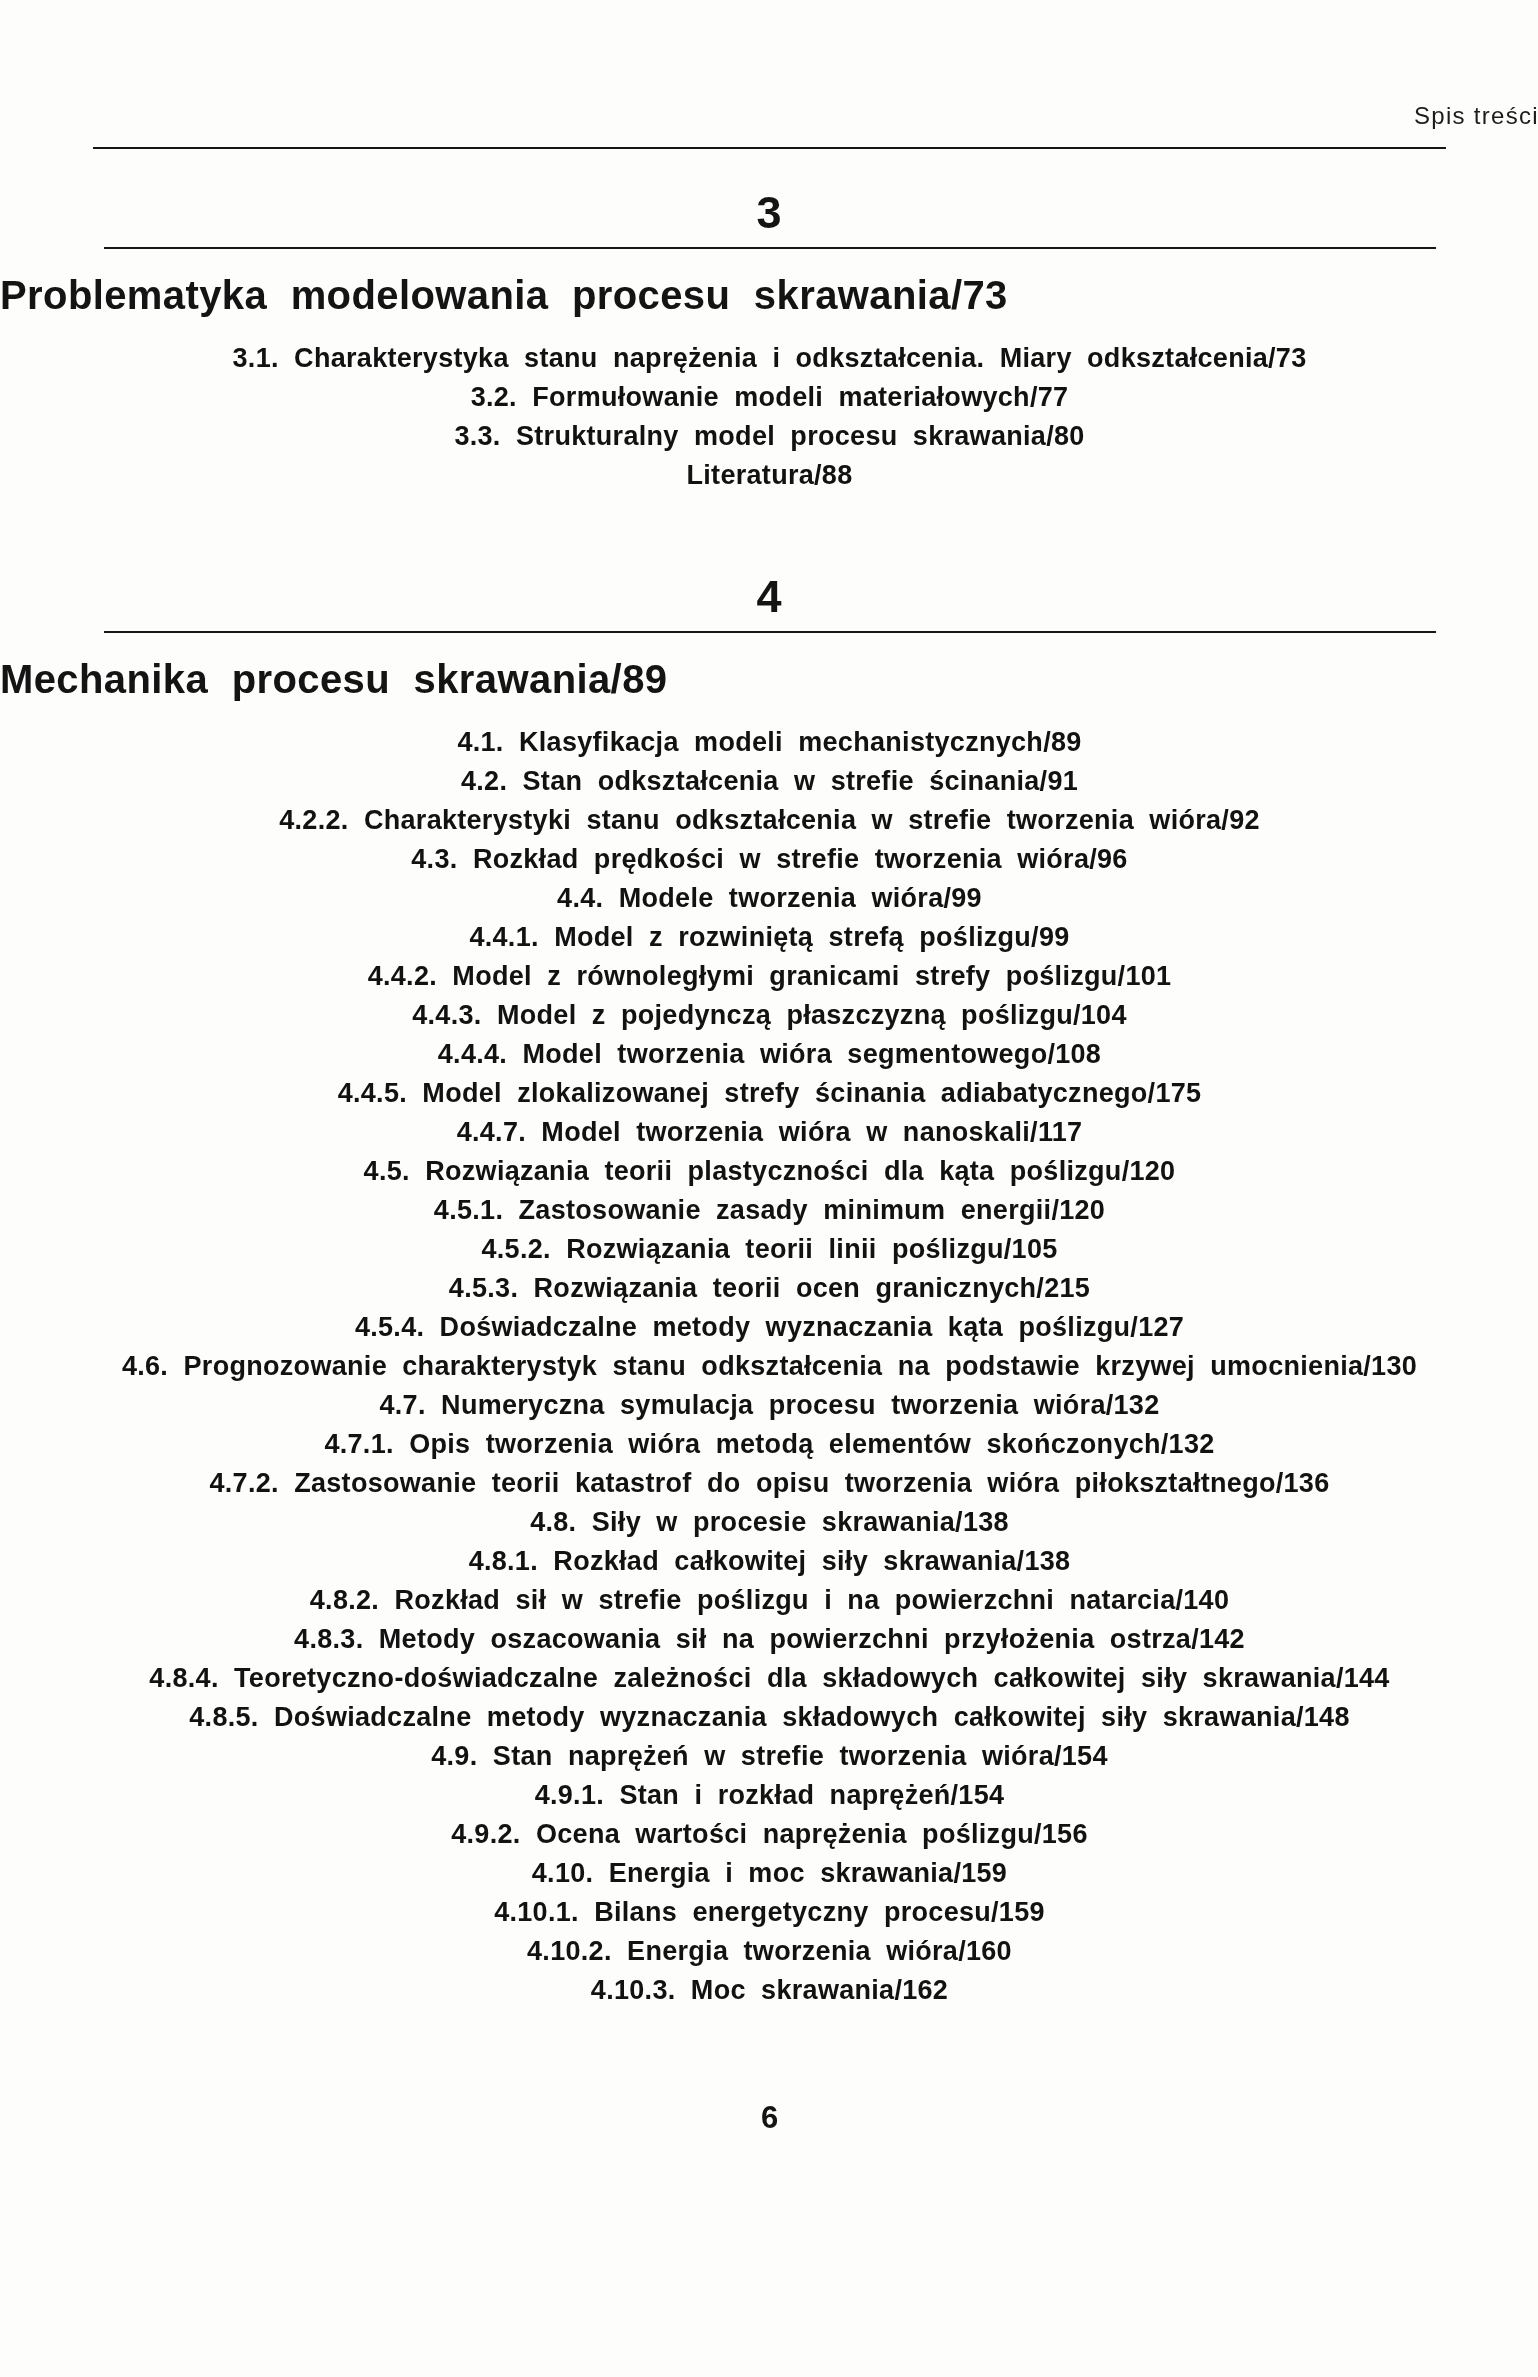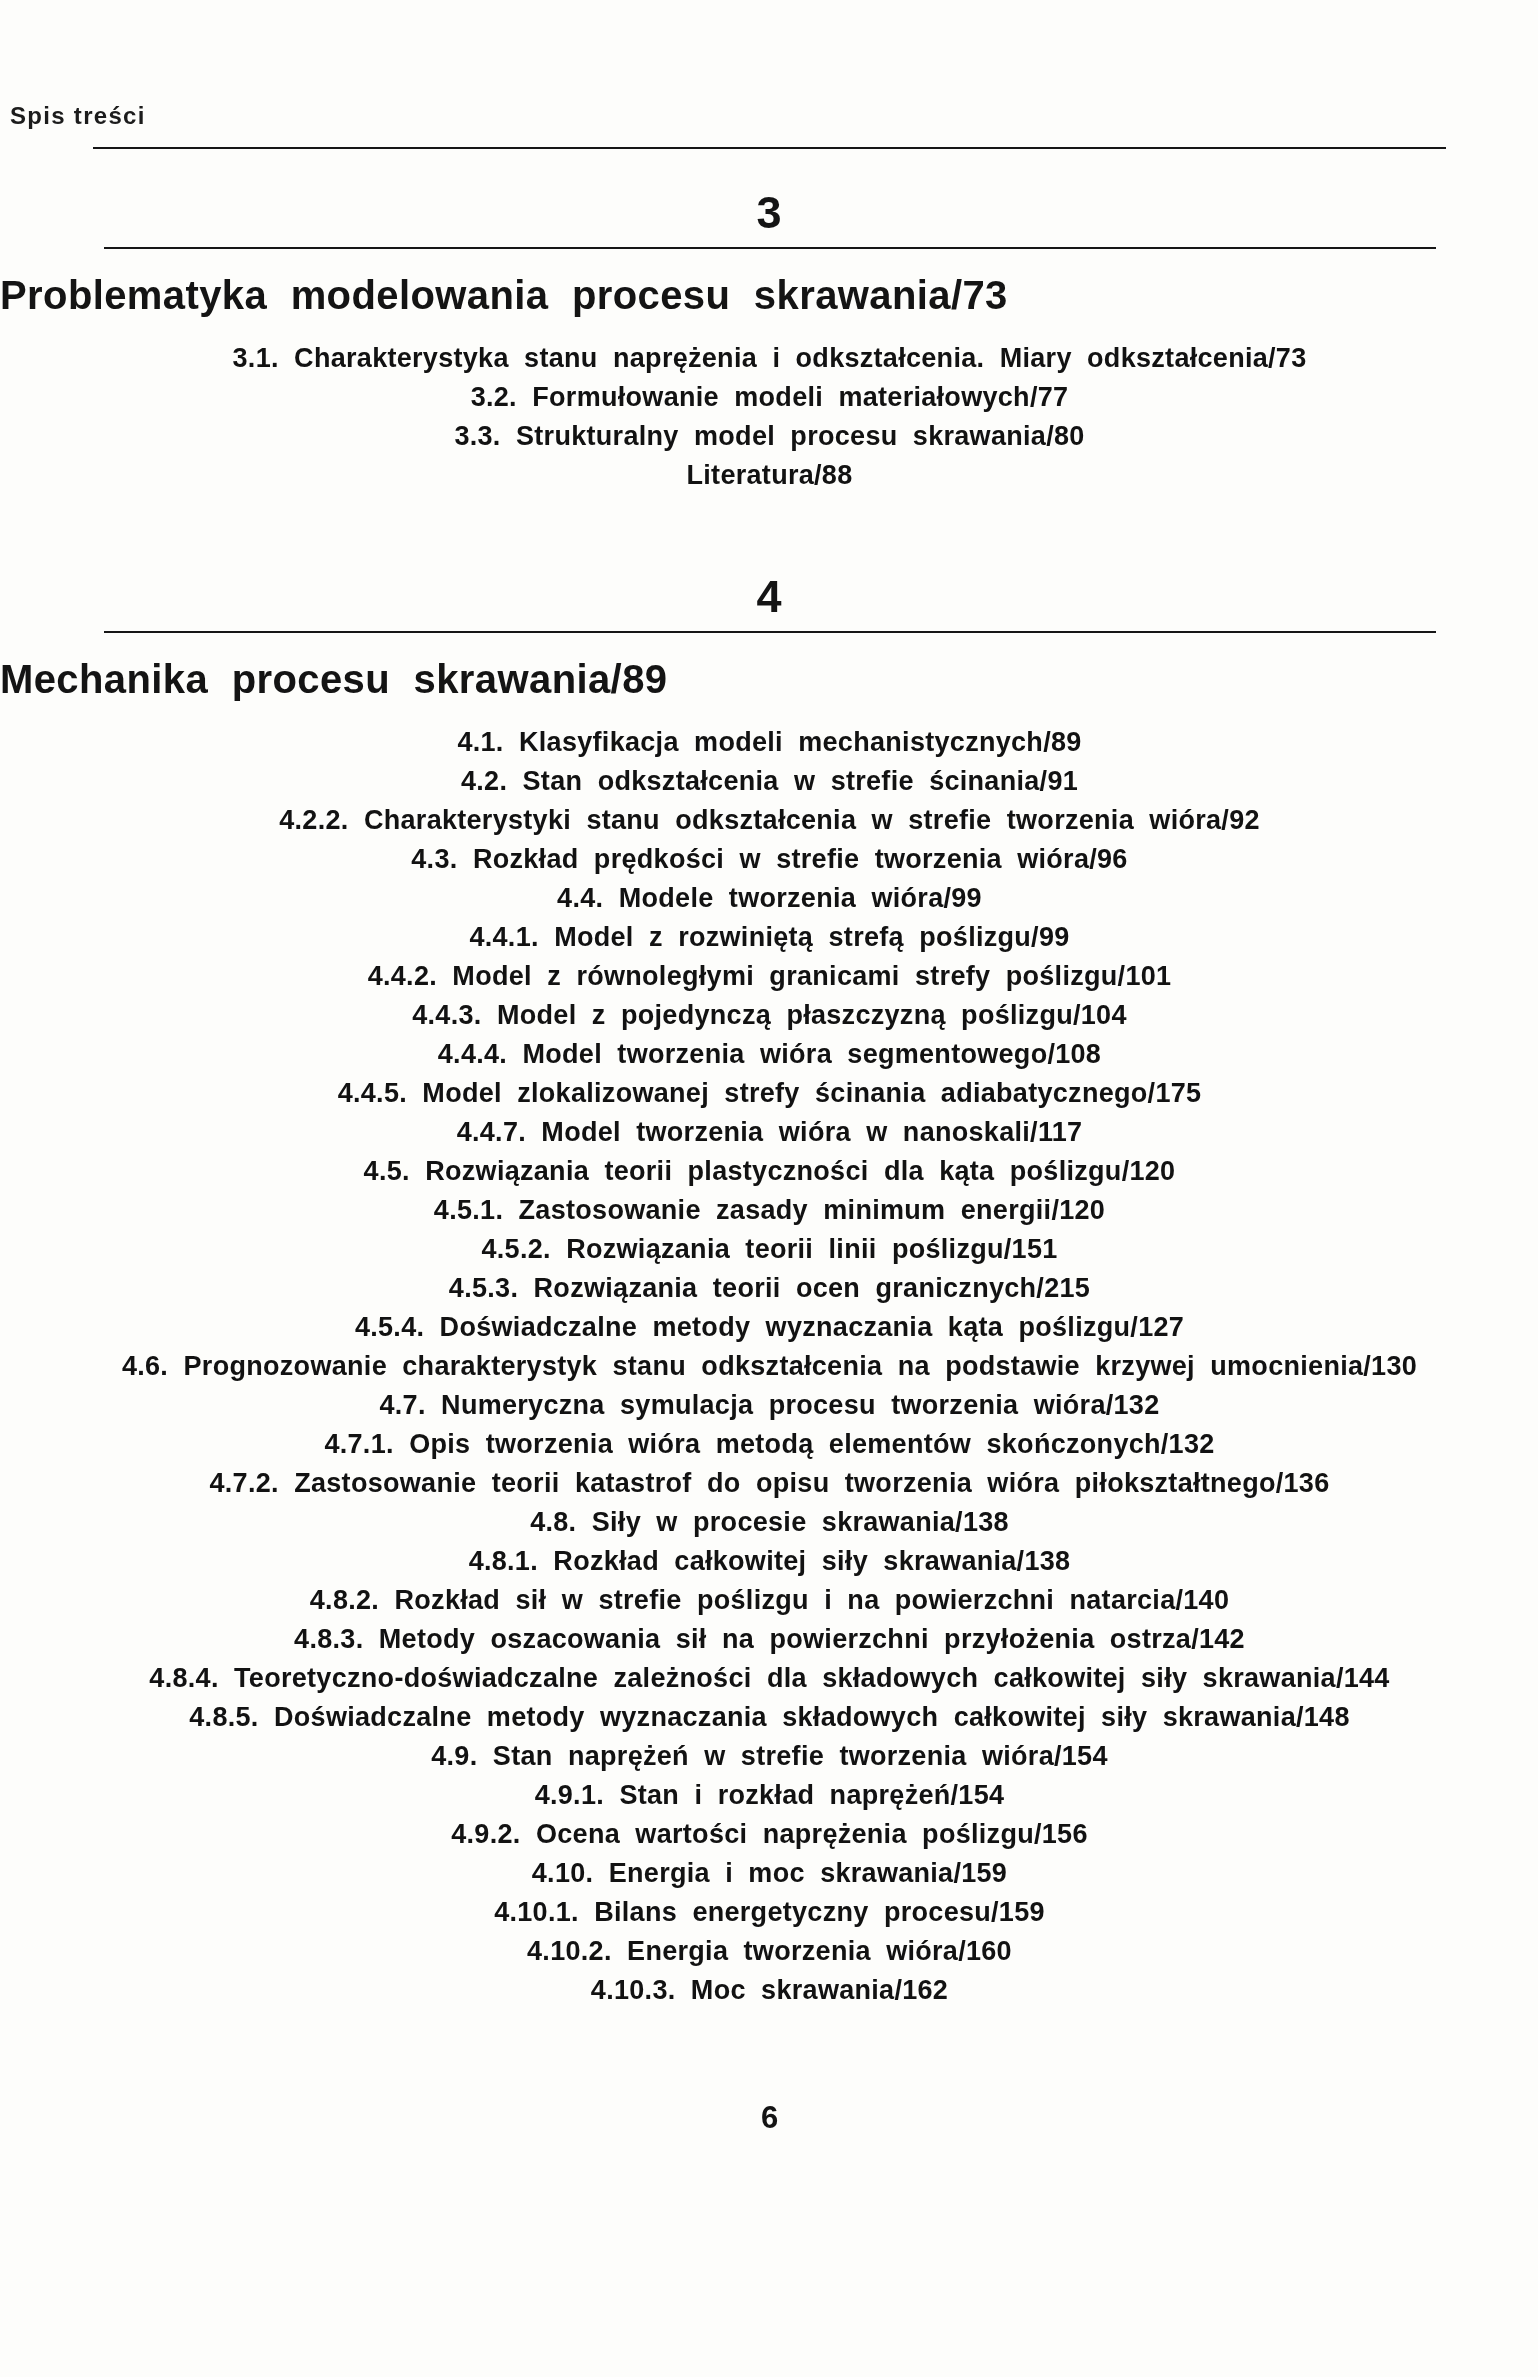--- a/index.html
+++ b/index.html
@@ -14,23 +14,23 @@
     height: 2377px;
     margin: 0 auto;
     box-sizing: border-box;
     background: #fdfdfb;
     color: #141414;
     font-family: "Liberation Sans", "DejaVu Sans", sans-serif;
     overflow: hidden;
     padding-top: 102px;
   }
   .running-head {
-    text-align: left;
+    text-align: right;
     font-size: 24px;
-    font-weight: 700;
+    font-weight: 400;
     letter-spacing: 1.3px;
     color: #1c1c1c;
     margin-left: 10px;
   }
   .rule {
     height: 0;
     border-top: 2.6px solid #161616;
     margin: 0 auto;
   }
   .head-rule {
@@ -114,21 +114,21 @@
         <div class="toc-entry">4.3. Rozkład prędkości w strefie tworzenia wióra/96</div>
         <div class="toc-entry">4.4. Modele tworzenia wióra/99</div>
         <div class="toc-entry">4.4.1. Model z rozwiniętą strefą poślizgu/99</div>
         <div class="toc-entry">4.4.2. Model z równoległymi granicami strefy poślizgu/101</div>
         <div class="toc-entry">4.4.3. Model z pojedynczą płaszczyzną poślizgu/104</div>
         <div class="toc-entry">4.4.4. Model tworzenia wióra segmentowego/108</div>
         <div class="toc-entry">4.4.5. Model zlokalizowanej strefy ścinania adiabatycznego/175</div>
         <div class="toc-entry">4.4.7. Model tworzenia wióra w nanoskali/117</div>
         <div class="toc-entry">4.5. Rozwiązania teorii plastyczności dla kąta poślizgu/120</div>
         <div class="toc-entry">4.5.1. Zastosowanie zasady minimum energii/120</div>
-        <div class="toc-entry">4.5.2. Rozwiązania teorii linii poślizgu/151</div>
+        <div class="toc-entry">4.5.2. Rozwiązania teorii linii poślizgu/105</div>
         <div class="toc-entry">4.5.3. Rozwiązania teorii ocen granicznych/215</div>
         <div class="toc-entry">4.5.4. Doświadczalne metody wyznaczania kąta poślizgu/127</div>
         <div class="toc-entry">4.6. Prognozowanie charakterystyk stanu odkształcenia na podstawie krzywej umocnienia/130</div>
         <div class="toc-entry">4.7. Numeryczna symulacja procesu tworzenia wióra/132</div>
         <div class="toc-entry">4.7.1. Opis tworzenia wióra metodą elementów skończonych/132</div>
         <div class="toc-entry">4.7.2. Zastosowanie teorii katastrof do opisu tworzenia wióra piłokształtnego/136</div>
         <div class="toc-entry">4.8. Siły w procesie skrawania/138</div>
         <div class="toc-entry">4.8.1. Rozkład całkowitej siły skrawania/138</div>
         <div class="toc-entry">4.8.2. Rozkład sił w strefie poślizgu i na powierzchni natarcia/140</div>
         <div class="toc-entry">4.8.3. Metody oszacowania sił na powierzchni przyłożenia ostrza/142</div>

